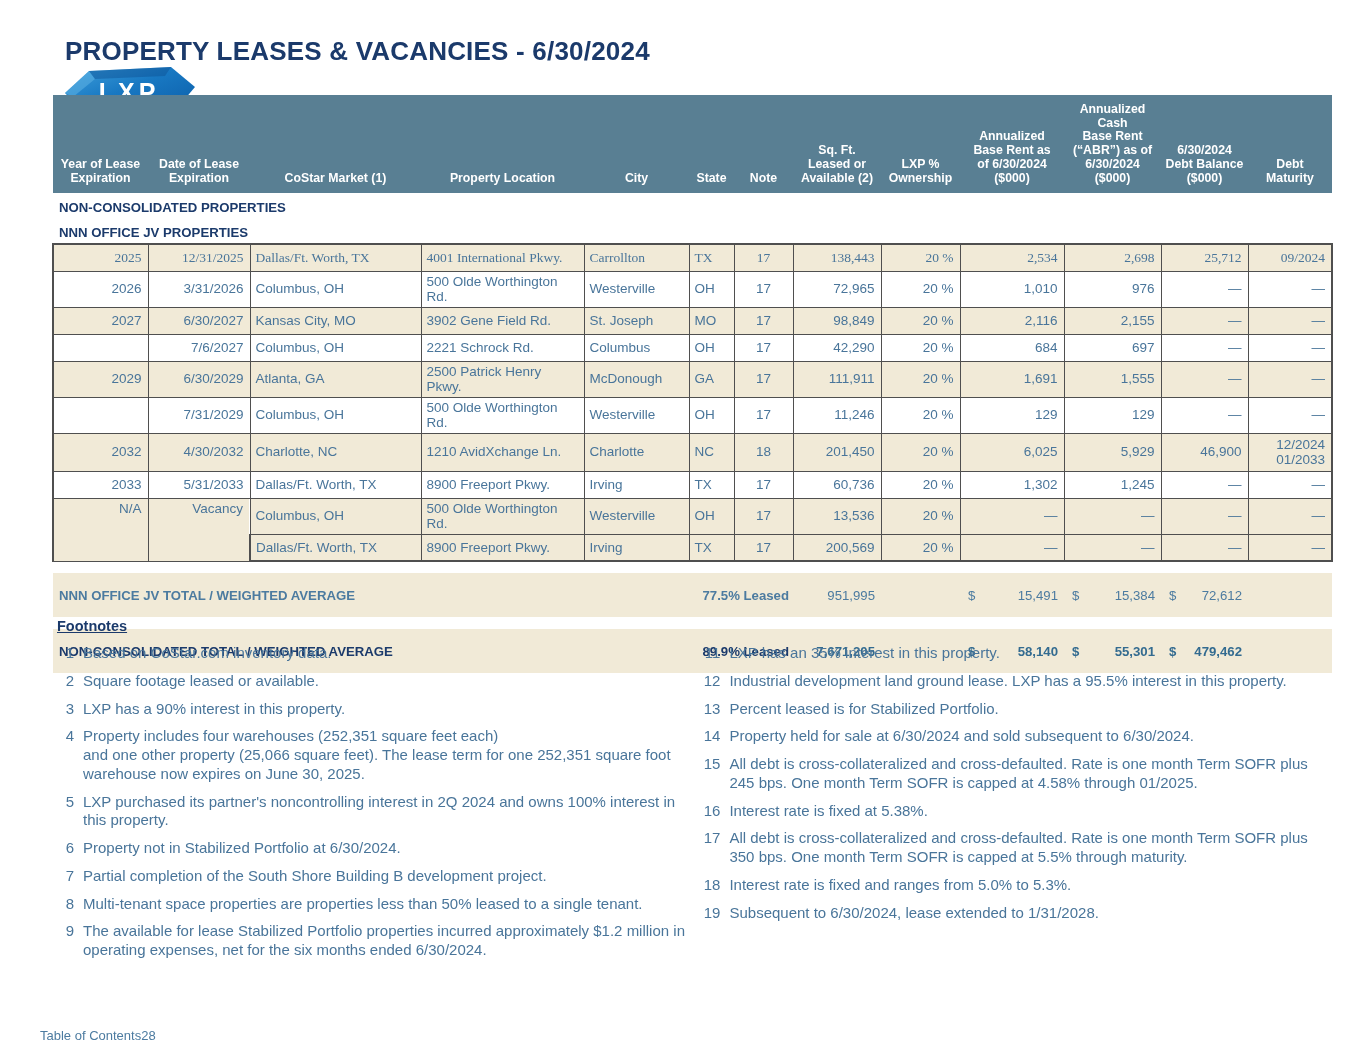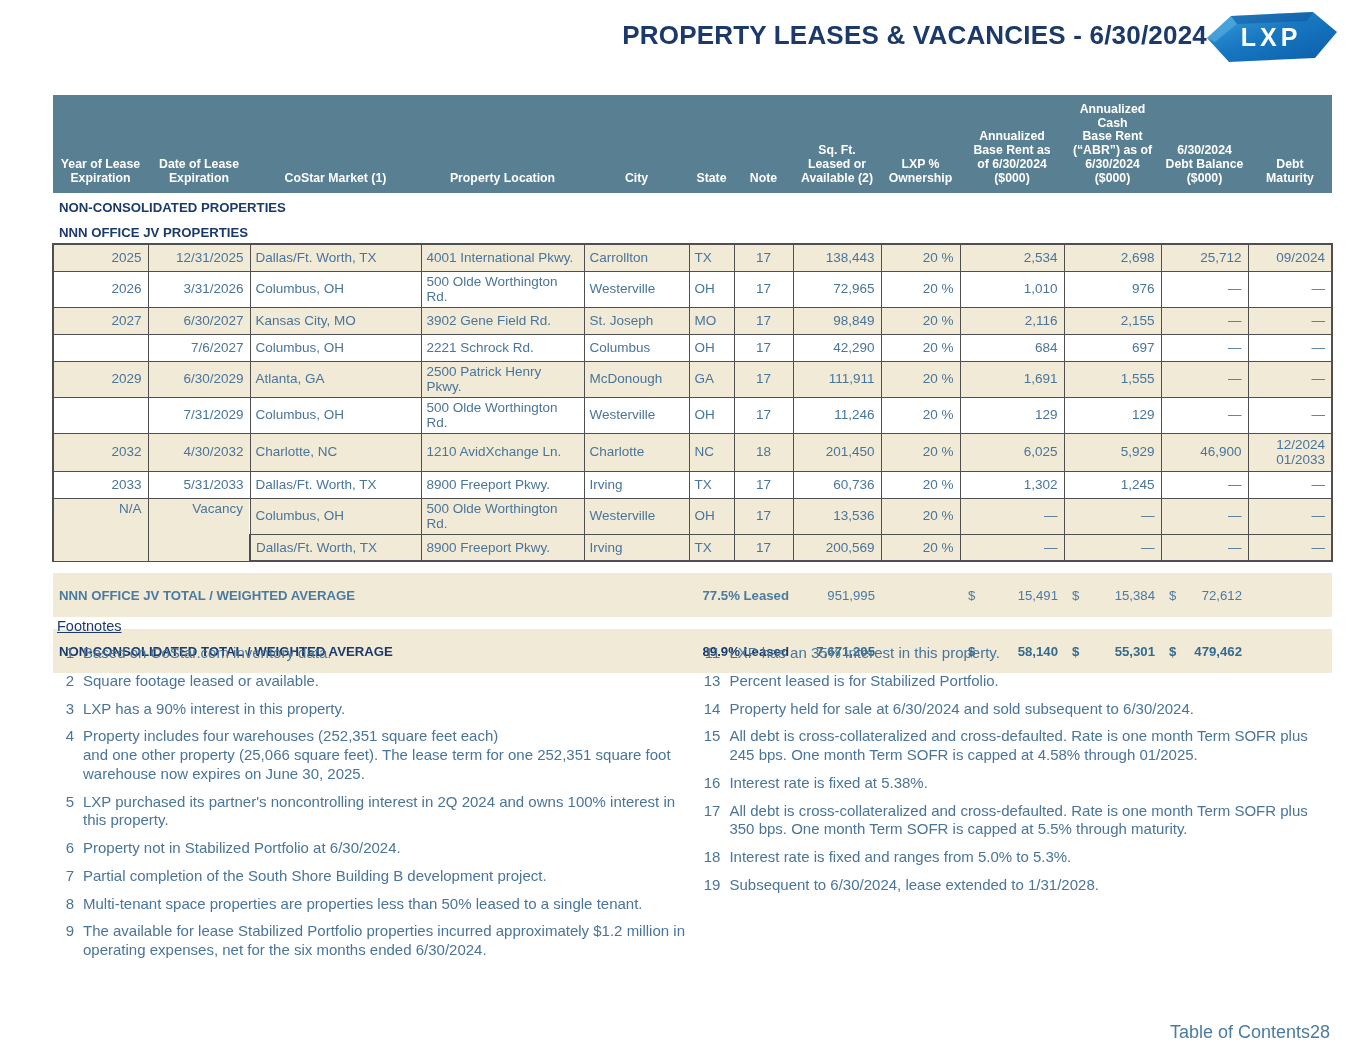--- a/index.html
+++ b/index.html
@@ -15,35 +15,35 @@
   html,body{background:#e8e8e8;}
   .page{
     position:relative;
     width:1365px;height:1055px;
     background:#ffffff;
     font-family:"Liberation Sans", sans-serif;
     overflow:hidden;
     margin:0 auto;
   }
   
-  .hdr{position:absolute;top:12px;left:65px;right:28px;display:flex;justify-content:flex-end;align-items:flex-start;}
+  .hdr{position:absolute;top:28px;left:65px;right:28px;display:flex;justify-content:center;align-items:flex-start;flex-direction:column;}
   h1.title{font-size:26px;font-weight:bold;color:var(--navy);letter-spacing:.2px;margin-top:8px;}
   .logo{width:130px;height:50px;}
   
   .tablewrap{position:absolute;top:95px;left:52px;width:1279px;}
   table{border-collapse:collapse;table-layout:fixed;width:1279px;}
   th{
     background:var(--band);color:#ffffff;font-weight:bold;
     font-size:12.3px;line-height:1.13;text-align:center;vertical-align:bottom;
     padding:6px 2px 7px;white-space:pre-line;height:98px;border:none;
   }
   td{font-size:13.5px;color:var(--steel);overflow:hidden;}
   tr.section td{border:none;font-weight:bold;color:var(--navy);font-size:13.2px;padding:7px 0 3px 6px;background:#fff;}
   tr.data td{border:1px solid var(--border);height:27px;padding:2px 5px;white-space:pre-line;line-height:1.15;}
-  tr.data.first td{border-top-width:2px;}
+  tr.data.first td{border-top-width:2px;font-family:Liberation Serif, serif;}
   tr.data.last td{border-bottom-width:2px;}
   tr.data td:first-child{border-left-width:2px;}
   tr.data td:last-child{border-right-width:2px;}
   tr.data.tall td{height:38px;}
   tr.data td.al-r{text-align:right;padding-right:6px;}
   tr.data td.al-c{text-align:center;}
   tr.data td.span-top{vertical-align:top;}
   tr.shaded td{background:var(--beige);}
   tr.plain td{background:#ffffff;}
   tr.spacer td{border:none;background:#fff;height:12px;padding:0;}
@@ -51,29 +51,29 @@
   tr.total td.t-label{font-weight:bold;color:var(--steel-light);padding-left:6px;}
   tr.total td.t-pct{font-weight:bold;color:var(--steel-light);text-align:right;padding-right:4px;}
   tr.total td.t-num{text-align:right;padding-right:6px;color:var(--steel-light);}
   tr.total td.t-money{color:var(--steel-light);}
   tr.total td.t-money .money{display:flex;justify-content:space-between;padding:0 6px 0 8px;}
   tr.total.navy td.t-label{color:var(--navy);}
   tr.total.navy td.t-pct{color:var(--navy);}
   tr.total.navy td.t-num,tr.total.navy td.t-money{font-weight:bold;color:var(--bold-total);}
   
   .footnotes{position:absolute;top:618px;left:57px;right:38px;}
-  .fn-heading{font-size:14.5px;font-weight:normal;color:var(--navy);text-decoration:underline;margin-bottom:10px;}
+  .fn-heading{font-size:14.5px;font-weight:bold;color:var(--navy);text-decoration:underline;margin-bottom:10px;}
   .fn-cols{display:flex;gap:18px;}
   .fn-col{width:645px;}
   .fn-col.right{width:640px;}
   .fn-item{display:flex;margin-bottom:9px;font-size:15px;color:var(--steel);line-height:1.25;}
   .fn-num{width:26px;flex:0 0 26px;text-align:right;padding-right:9px;}
   .fn-text{flex:1;white-space:pre-line;}
   
-  .footer{position:absolute;left:40px;right:35px;bottom:12px;display:flex;justify-content:flex-end;font-size:18px;color:var(--steel-light);}
+  .footer{position:absolute;left:40px;right:35px;bottom:12px;display:flex;justify-content:flex-start;font-size:13px;color:var(--steel-light);}
   .footer .toc{cursor:pointer;}
 </style>
 </head>
 <body>
 
 <div class="page">
 
   <div class="hdr">
     <h1 class="title">PROPERTY LEASES &amp; VACANCIES - 6/30/2024</h1>
     <div class="logo">
@@ -399,20 +399,24 @@
             <span class="fn-num">9</span>
             <span class="fn-text">The available for lease Stabilized Portfolio properties incurred approximately $1.2 million in operating expenses, net for the six months ended 6/30/2024.</span>
           </div>
         </div>
       <div class="fn-col right" id="fn-right">
           <div class="fn-item">
             <span class="fn-num">11</span>
             <span class="fn-text">LXP has an 35% interest in this property.</span>
           </div>
           <div class="fn-item">
+            <span class="fn-num">12</span>
+            <span class="fn-text">Industrial development land ground lease. LXP has a 95.5% interest in this property.</span>
+          </div>
+          <div class="fn-item">
             <span class="fn-num">13</span>
             <span class="fn-text">Percent leased is for Stabilized Portfolio.</span>
           </div>
           <div class="fn-item">
             <span class="fn-num">14</span>
             <span class="fn-text">Property held for sale at 6/30/2024 and sold subsequent to 6/30/2024.</span>
           </div>
           <div class="fn-item">
             <span class="fn-num">15</span>
             <span class="fn-text">All debt is cross-collateralized and cross-defaulted. Rate is one month Term SOFR plus 245 bps. One month Term SOFR is capped at 4.58% through 01/2025.</span>

